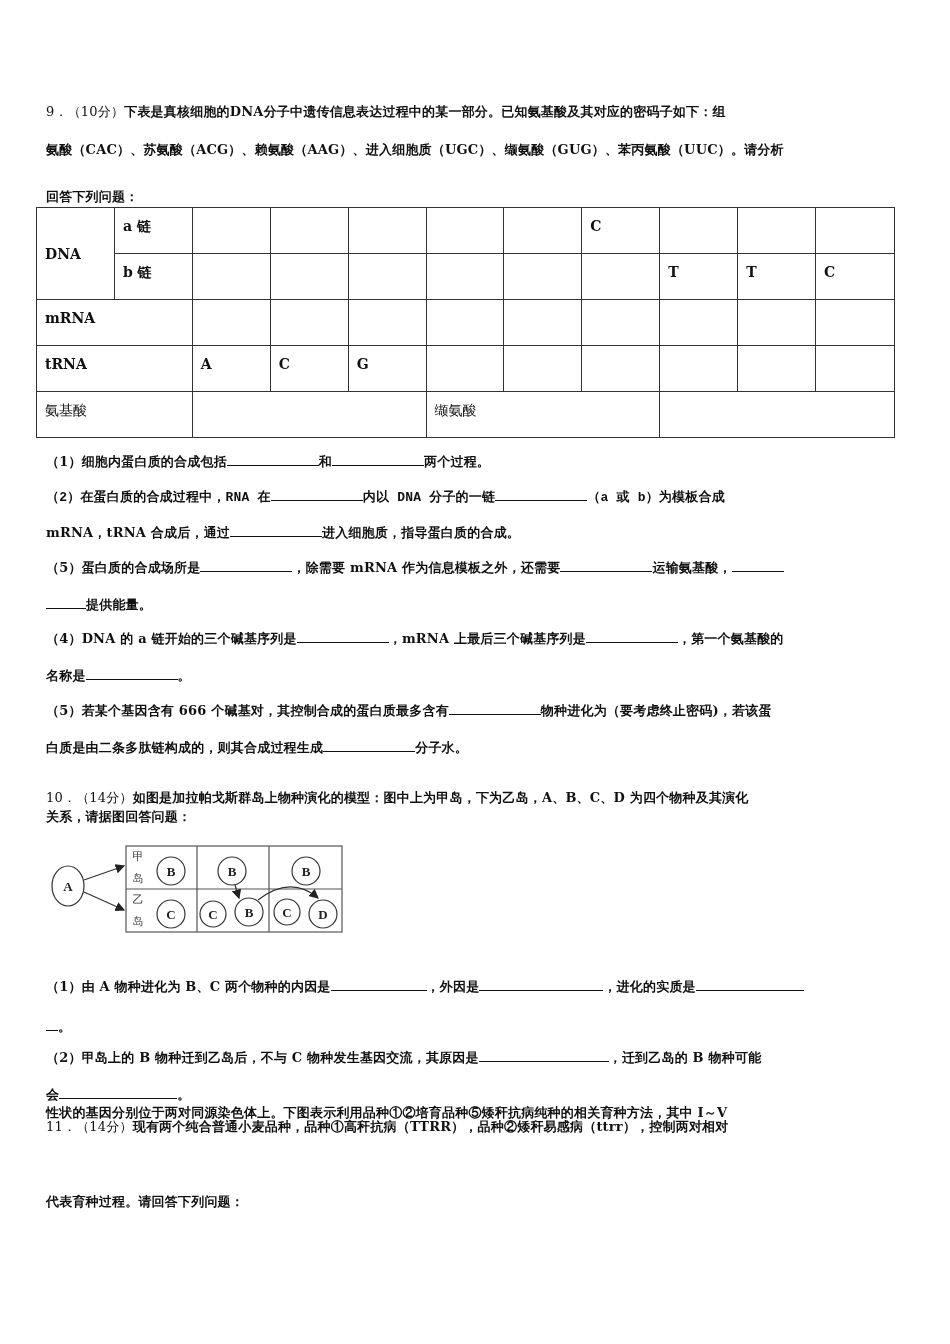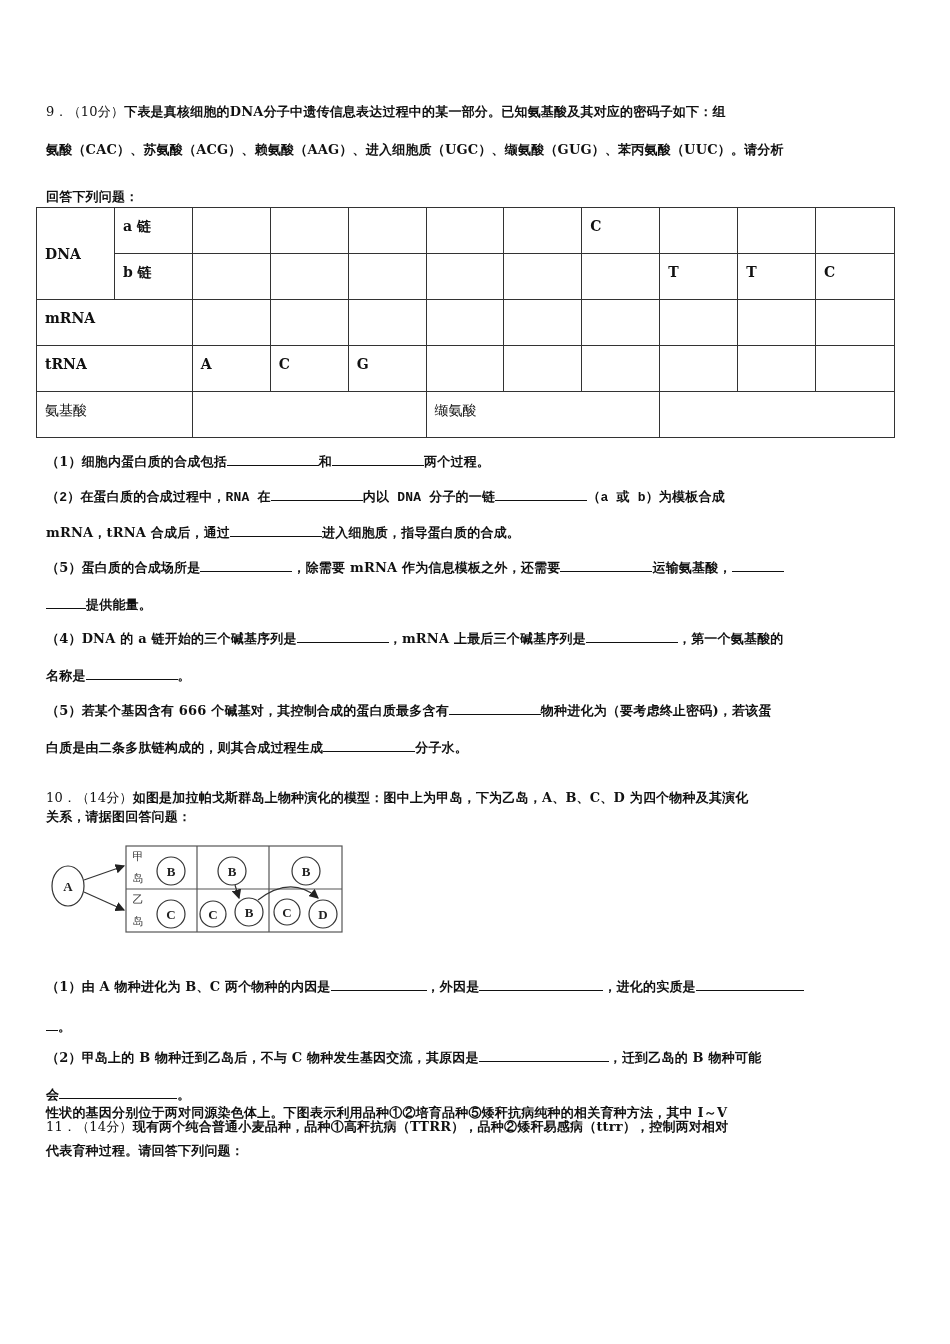--- a/index.html
+++ b/index.html
@@ -156,13 +156,13 @@
 </svg>
 
 <div class="line" style="top:976px;"><span>（1）由 A 物种进化为 B、C 两个物种的内因是</span><span class="blank" style="width:96px"></span><span>，外因是</span><span class="blank" style="width:124px"></span><span>，进化的实质是</span><span class="blank" style="width:108px"></span></div>
 <div class="line" style="top:1016px;"><span class="blank" style="width:12px"></span><span>。</span></div>
 
 <div class="line" style="top:1047px;"><span>（2）甲岛上的 B 物种迁到乙岛后，不与 C 物种发生基因交流，其原因是</span><span class="blank" style="width:130px"></span><span>，迁到乙岛的 B 物种可能</span></div>
 <div class="line" style="top:1084px;"><span>会</span><span class="blank" style="width:118px"></span><span>。</span></div>
 
 <div class="line" style="top:1118px;"><span class="qnum">11．</span><span class="qnum">（14分）</span><span>现有两个纯合普通小麦品种，品种①高秆抗病（TTRR），品种②矮秆易感病（ttrr），控制两对相对</span></div>
 <div class="line" style="top:1104px;text-align:right;">性状的基因分别位于两对同源染色体上。下图表示利用品种①②培育品种⑤矮秆抗病纯种的相关育种方法，其中 I～V</div>
-<div class="line" style="top:1142px;">代表育种过程。请回答下列问题：</div>
+<div class="line" style="top:1193px;">代表育种过程。请回答下列问题：</div>
 
 </body></html>

